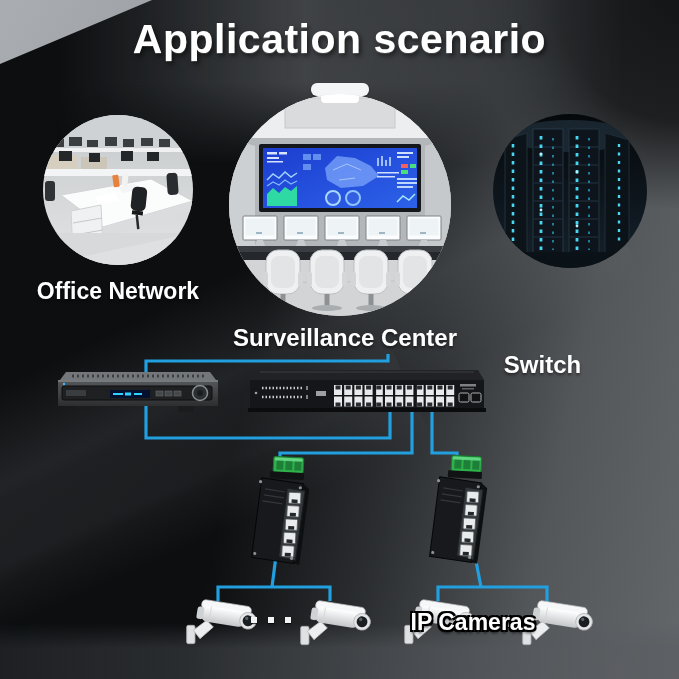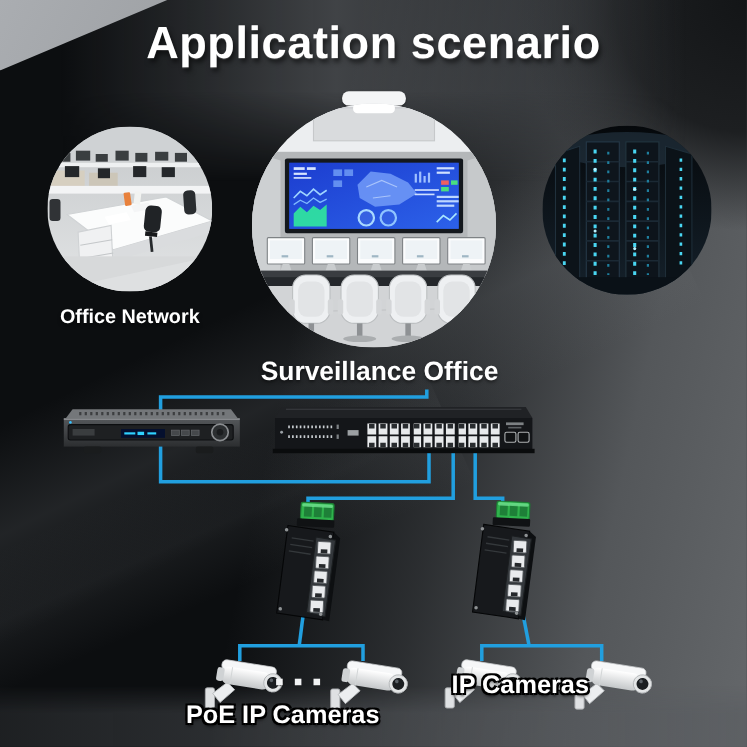--- a/index.html
+++ b/index.html
@@ -28,21 +28,21 @@
     text-shadow:2px 3px 5px rgba(0,0,0,.6), 0 1px 0 rgba(255,255,255,.25);}
   .scene{position:absolute;border-radius:50%;overflow:hidden;}
   .scene svg{display:block;}
   .scene.office{left:43px;top:115px;width:150px;height:150px;}
   .scene.surv{left:229px;top:94px;width:222px;height:222px;}
   .scene.data{left:493px;top:114px;width:154px;height:154px;}
   .ceiling-light{position:absolute;left:311px;top:83px;width:58px;height:13px;border-radius:6px;
     background:#f4f5f6;box-shadow:0 1px 2px rgba(0,0,0,.4);}
   .lbl{position:absolute;color:#fff;font-weight:bold;text-align:center;
     text-shadow:0 2px 3px rgba(0,0,0,.5);}
-  .lbl.office{left:18px;top:278px;width:200px;font-size:18px;}
+  .lbl.office{left:18px;top:278px;width:200px;font-size:23px;}
   .lbl.surv{left:225px;top:324px;width:240px;font-size:24px;}
   .lbl.data{left:472px;top:276px;width:200px;font-size:24px;}
   .lbl.switch{left:495px;top:351px;width:95px;font-size:24px;}
   .lbl.nvr{left:75px;top:410px;width:65px;font-size:26px;}
   .lbl.outline{text-shadow:-2px -2px 0 #000,2px -2px 0 #000,-2px 2px 0 #000,2px 2px 0 #000,0 3px 3px rgba(0,0,0,.8);}
   .lbl.poecams{left:168px;top:636px;width:178px;font-size:23px;}
   .lbl.ipcams{left:395px;top:609px;width:156px;font-size:23px;}
   .wires{position:absolute;left:0;top:0;}
   .dev{position:absolute;}
   .dots{position:absolute;display:flex;gap:11px;}
@@ -282,21 +282,21 @@
         <circle cx="48" cy="40" r="1.4" fill="#b9f2ff"></circle>
           <circle cx="84" cy="58" r="1.4" fill="#b9f2ff"></circle>
         <circle cx="48" cy="96" r="1.4" fill="#b9f2ff"></circle>
           <circle cx="84" cy="112" r="1.4" fill="#b9f2ff"></circle>
       </g>
       <rect x="0" y="138" width="154" height="16" fill="#0a1117"></rect>
     </svg>
   </div>
 
   <div class="lbl office">Office Network</div>
-  <div class="lbl surv">Surveillance Office</div>
+  <div class="lbl surv">Surveillance Center</div>
 
   <svg class="wires" width="679" height="679" viewBox="0 0 679 679">
     <g fill="none" stroke-width="3.2">
       <polyline points="388,354 388,361 146,361 146,438 390,438 390,410" stroke="#219fdf"></polyline>
       <polyline points="412,410 412,453 280,453 280,469" stroke="#219fdf"></polyline>
       <polyline points="432,410 432,453 457,453 457,469" stroke="#219fdf"></polyline>
       <polyline points="276,556 272,587" stroke="#219fdf"></polyline>
       <polyline points="218,601 218,587 330,587 330,601" stroke="#219fdf"></polyline>
       <polyline points="475,556 481,587" stroke="#219fdf"></polyline>
       <polyline points="438,601 438,587 547,587 547,601" stroke="#219fdf"></polyline>
@@ -439,16 +439,16 @@
       <span></span>
       <span></span>
       <span></span>
     </div>
   <div class="dots right">
       <span></span>
       <span></span>
       <span></span>
     </div>
 
-  <div class="lbl outline poecams">PoE IP Cameras</div>
+  <div class="lbl switch">Switch</div>
   <div class="lbl outline ipcams">IP Cameras</div>
 
 </div>
 
 </body></html>

